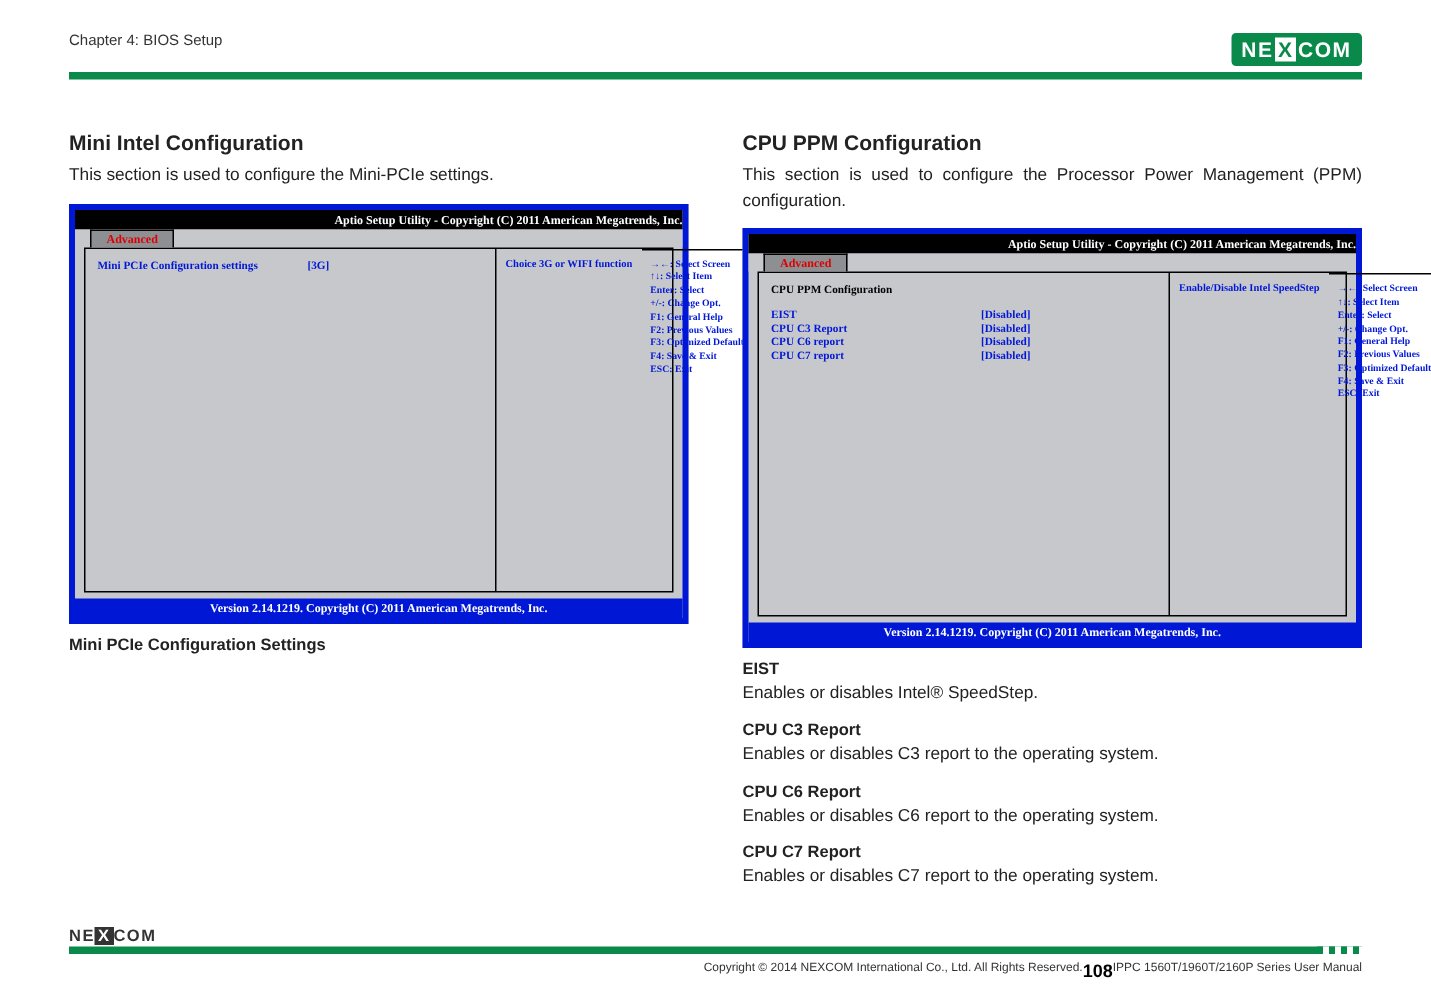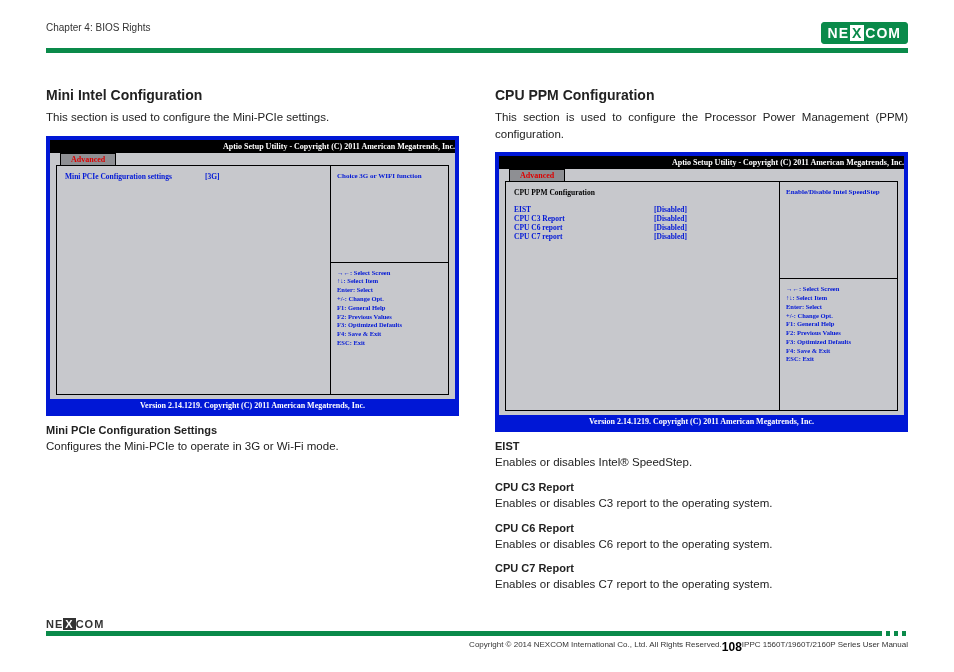--- a/index.html
+++ b/index.html
@@ -14,21 +14,21 @@
   .cols { display: flex; gap: 36px; margin-top: 34px; }
   .col { flex: 1; }
   h2.section { font-size: 14px; font-weight: bold; margin-bottom: 6px; }
   .section-desc { font-size: 11.5px; line-height: 1.45; margin-bottom: 10px; }
   .bios { border: 4px solid #0017d6; background: #c7c8cc; width: 100%; font-family: "Times New Roman", serif; }
   .bios-title { background: #000000; color: #fff; text-align: right; font-size: 8px; font-weight: bold; padding: 2px 0; }
   .bios-tabs { background: #c7c8cc; padding: 0 10px; font-size: 8px; }
   .bios-tab { display: inline-block; background: #8e8f93; border: 1px solid #000; border-bottom: none; padding: 1px 10px; color: #d00; font-weight: bold; }
   .bios-body { display: flex; border: 1px solid #000; margin: 0 6px 4px 6px; background: #c7c8cc; min-height: 230px; }
   .bios-main { flex: 1; padding: 6px 8px; font-size: 7.5px; font-weight: bold; }
-  .bios-side { width: 118px; border-left: 1px solid #000; display: flex; flex-direction: column; }
+  .bios-side { width: 118px; border-left: 1px solid #000; display: flex; flex-direction: row; }
   .bios-hint { flex: 0 0 auto; padding: 6px 6px; font-size: 7px; color: #0017d6; font-weight: bold; min-height: 96px; }
   .bios-keys { border-top: 1px solid #000; padding: 6px 6px; font-size: 6.5px; color: #0017d6; font-weight: bold; line-height: 1.35; }
   .bios-keys div { white-space: nowrap; }
   .bios-footer { background: #0017d6; color: #fff; text-align: center; font-size: 8px; font-weight: bold; padding: 2px 0; }
   .opt-row { display: flex; }
   .opt-label { color: #0017d6; width: 140px; }
   .opt-val { color: #0017d6; }
   .subhead { font-size: 11px; font-weight: bold; margin-top: 8px; }
   .subdesc { font-size: 11.5px; line-height: 1.45; margin-top: 2px; margin-bottom: 10px; }
   .footer-bar { position: absolute; left: 46px; right: 46px; bottom: 18px; }
@@ -37,21 +37,21 @@
   .footer-row { display: flex; justify-content: flex-end; align-items: flex-start; font-size: 8px; color: #333; margin-top: 4px; }
   .footer-logo { font-weight: bold; font-size: 11px; letter-spacing: 1px; color: #333; margin-bottom: 1px;}
   .footer-logo .x { background:#333;color:#fff;padding:0 2px; }
   .page-num { font-size: 12px; font-weight: bold; color: #000000; }
 </style>
 </head>
 <body>
 
 <div class="page">
   <div class="header">
-    <div class="chapter">Chapter 4: BIOS Rights</div>
+    <div class="chapter">Chapter 4: BIOS Setup</div>
     <div class="logo">
       <span class="logo-box">
         <span>NE</span>
           <span class="x">X</span>
           <span>COM</span>
       </span>
     </div>
   </div>
   <div class="hr-green"></div>
 
@@ -83,21 +83,20 @@
               <div>F3: Optimized Defaults</div>
               <div>F4: Save &amp; Exit</div>
               <div>ESC: Exit</div>
             </div>
           </div>
         </div>
         <div class="bios-footer">Version 2.14.1219. Copyright (C) 2011 American Megatrends, Inc.</div>
       </div>
 
       <div class="subhead">Mini PCIe Configuration Settings</div>
-      <div class="subdesc">Configures the Mini-PCIe to operate in 3G or Wi-Fi mode.</div>
     </div>
 
     <div class="col">
       <h2 class="section">CPU PPM Configuration</h2>
       <p class="section-desc" style="text-align:justify">This section is used to configure the Processor Power Management (PPM) configuration.</p>
 
       <div class="bios">
         <div class="bios-title">Aptio Setup Utility - Copyright (C) 2011 American Megatrends, Inc.</div>
         <div class="bios-tabs"><span class="bios-tab">Advanced</span></div>
         <div class="bios-body">

